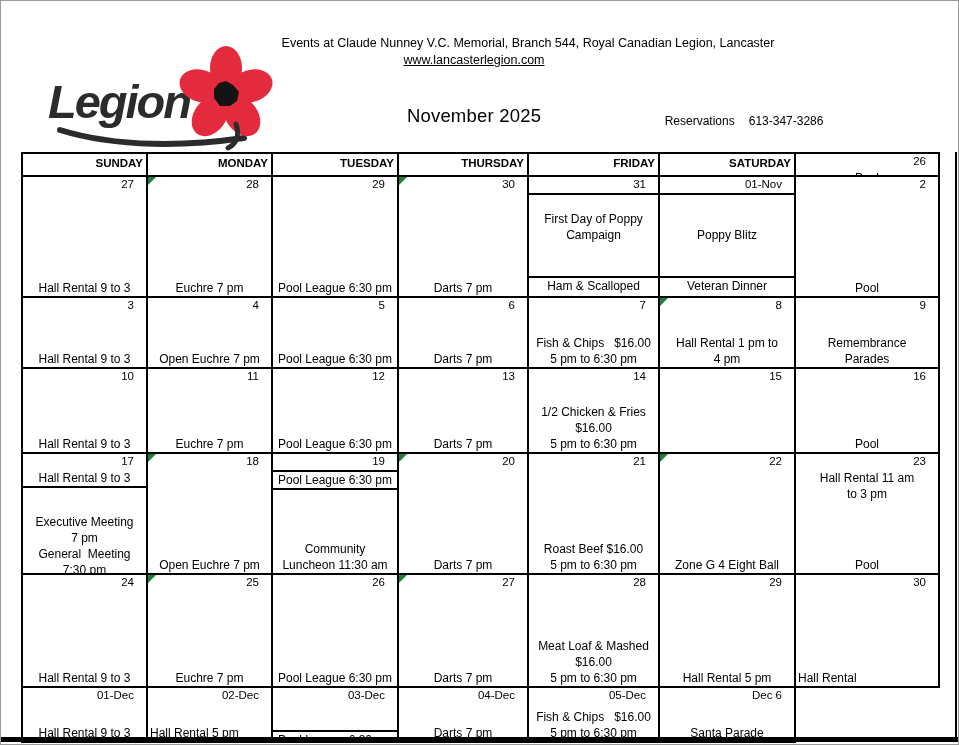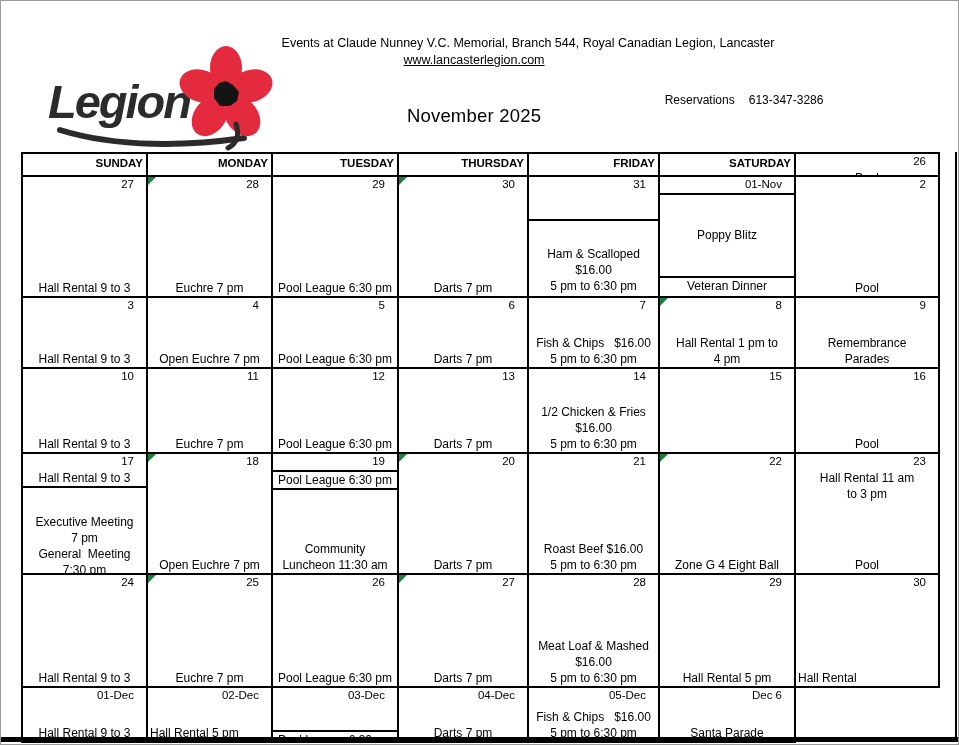--- a/index.html
+++ b/index.html
@@ -5,21 +5,21 @@
   * { margin:0; padding:0; box-sizing:border-box; }
   html,body { width:959px; height:745px; background:#ffffff;
     font-family:"Liberation Sans", sans-serif; color:#000; overflow:hidden; position:relative; }
   .page-border { position:absolute; inset:0; border:1px solid #9a9a9a; pointer-events:none; z-index:50; }
 
   
   .hdr-title { position:absolute; top:36px; left:528px; transform:translateX(-50%);
     font-size:12.5px; white-space:pre; }
   .hdr-link { position:absolute; top:53px; left:474px; transform:translateX(-50%);
     font-size:12.5px; text-decoration:underline; color:#000; white-space:pre; cursor:pointer; }
-  .hdr-res { position:absolute; top:79px; left:658px; font-size:12px; white-space:pre; }
+  .hdr-res { position:absolute; top:100px; left:658px; font-size:12px; white-space:pre; }
   .hdr-res .phone { margin-left:14px; }
   .hdr-month { position:absolute; top:105px; left:474px; transform:translateX(-50%);
     font-size:18.5px; letter-spacing:.2px; }
 
   
   .logo { position:absolute; top:42px; left:38px; width:270px; height:110px; }
 
   
   .cal { position:absolute; top:152px; left:21px;
     display:grid;
@@ -110,20 +110,24 @@
     </div>
     <div class="cell">
       <div class="flag"></div>
       <div class="date">30</div>
       <div class="block bottom">
         <div class="line">Darts 7 pm</div>
       </div>
     </div>
     <div class="cell">
       <div class="date">31</div>
+      <div class="block bt boxpad" style="height: 57px; flex: 0 0 57px;">
+        <div class="line">First Day of Poppy</div>
+        <div class="line">Campaign</div>
+      </div>
       <div class="block grow bt endpad">
         <div class="line">Ham &amp; Scalloped</div>
         <div class="line">$16.00</div>
         <div class="line">5 pm to 6:30 pm</div>
       </div>
     </div>
     <div class="cell">
       <div class="date">01-Nov</div>
       <div class="block bt boxpad" style="height: 57px; flex: 0 0 57px;">
         <div class="line">Poppy Blitz</div>

